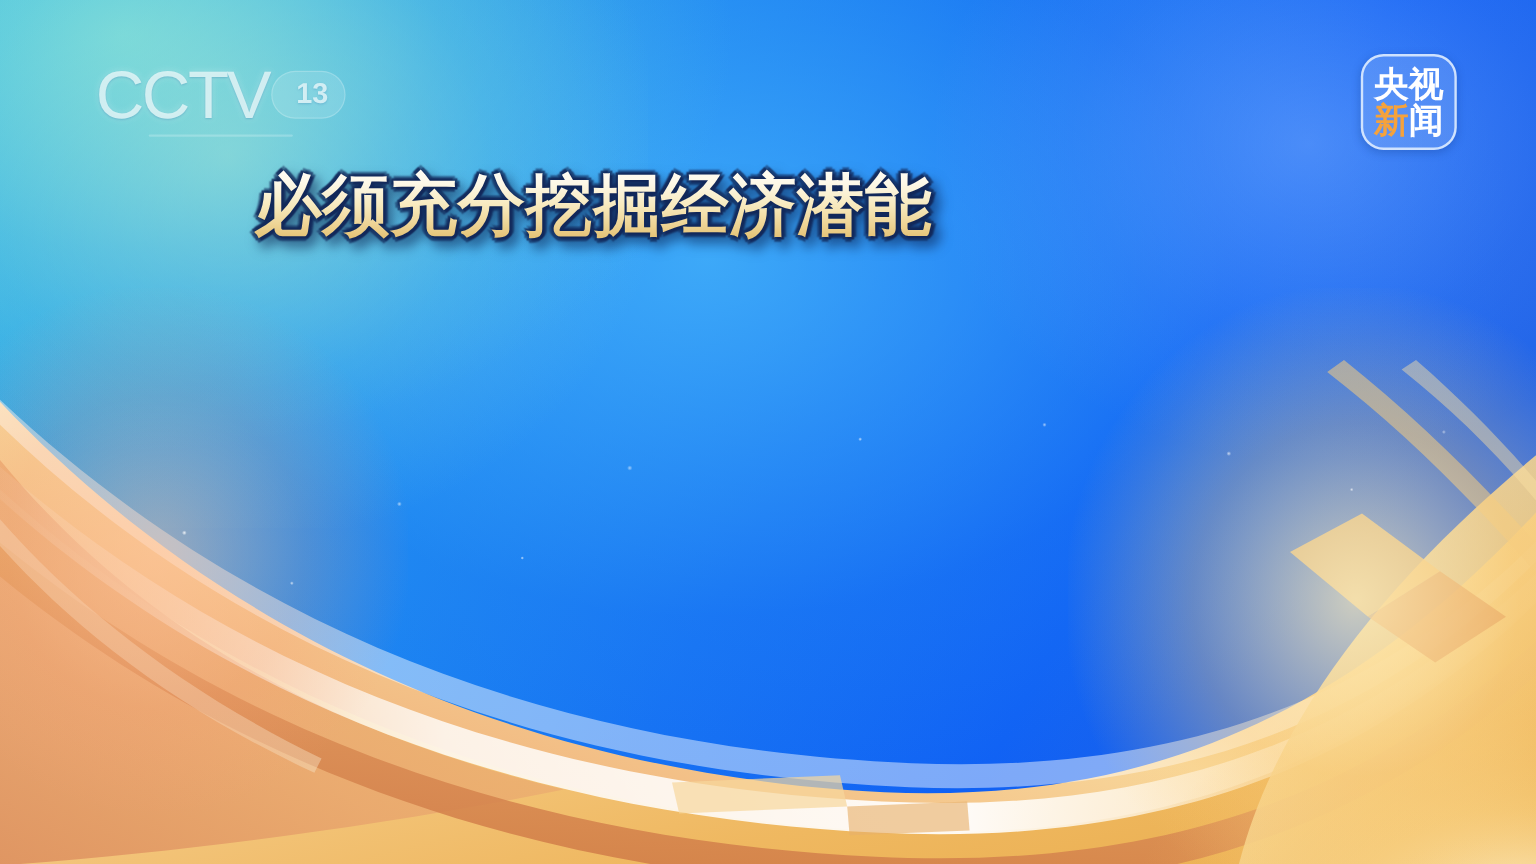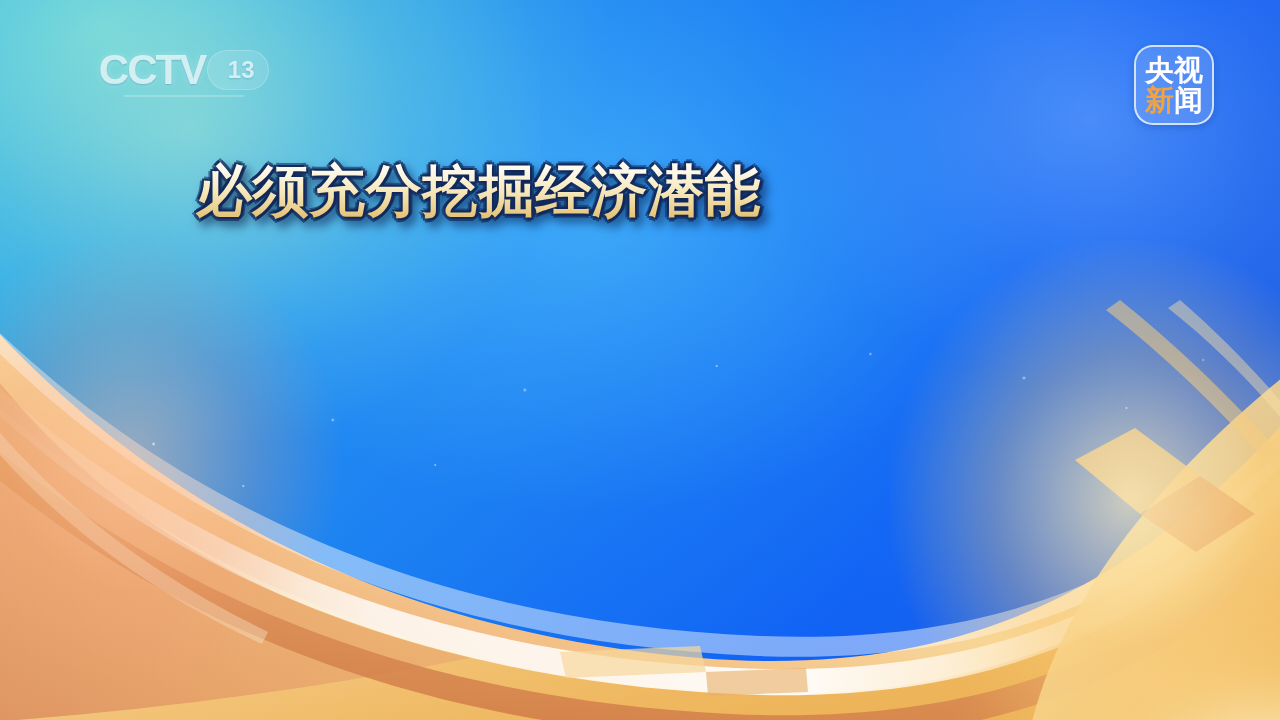--- a/index.html
+++ b/index.html
@@ -73,22 +73,22 @@
     width:200px;
     text-align:center;
     opacity:0.72;
     user-select:none;
   }
   .cctv-row {
     display:flex; align-items:center; justify-content:center;
     gap:4px;
   }
   .cctv-word {
-    font-size:42px;
-    font-weight:bold;
+    font-size:56px;
+    font-weight:normal;
     letter-spacing:-2px;
     color:rgba(255,255,255,0.92);
     text-shadow:0 1px 2px rgba(20,80,150,0.35), 0 0 6px rgba(255,255,255,0.35);
     font-family:"Liberation Sans","DejaVu Sans",sans-serif;
   }
   .cctv-pill {
     display:inline-flex; align-items:center; justify-content:center;
     min-width:62px; height:40px;
     padding:0 8px 0 14px;
     margin-left:-2px;
@@ -135,24 +135,23 @@
     font-size:29px; font-weight:bold;
     font-family:"DejaVu Sans","Liberation Sans",sans-serif;
     letter-spacing:0;
   }
   .nb-white { color:#ffffff; }
   .nb-orange { color:#f5a23c; }
 
   
   .headlines {
     position:absolute;
-    left:196px; top:132px;
+    left:212px; top:132px;
     width:1060px;
     user-select:none;
-    margin-top:19px;
   }
   .hl {
     height:79px;
     line-height:79px;
     font-size:56px;
     font-weight:bold;
     white-space:nowrap;
     font-family:"DejaVu Sans","Liberation Sans",sans-serif;
     letter-spacing:0.5px;
     position:relative;

